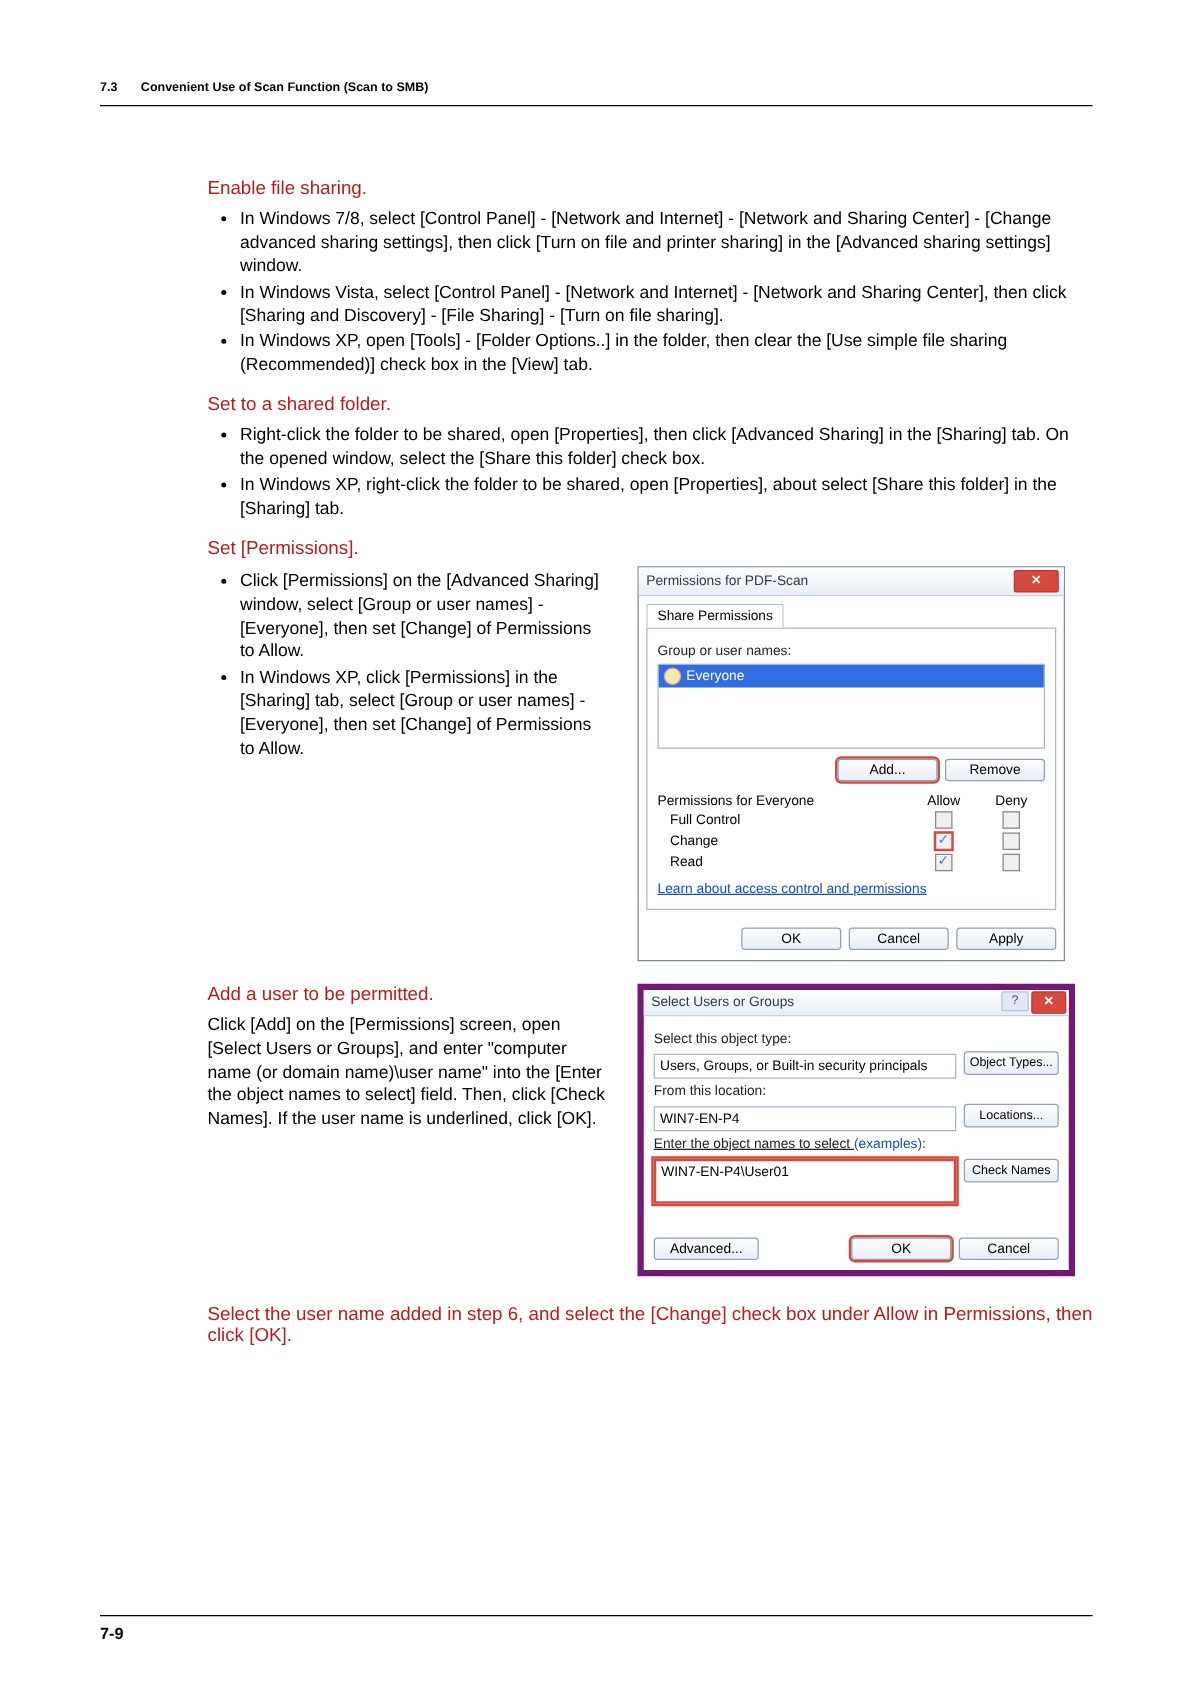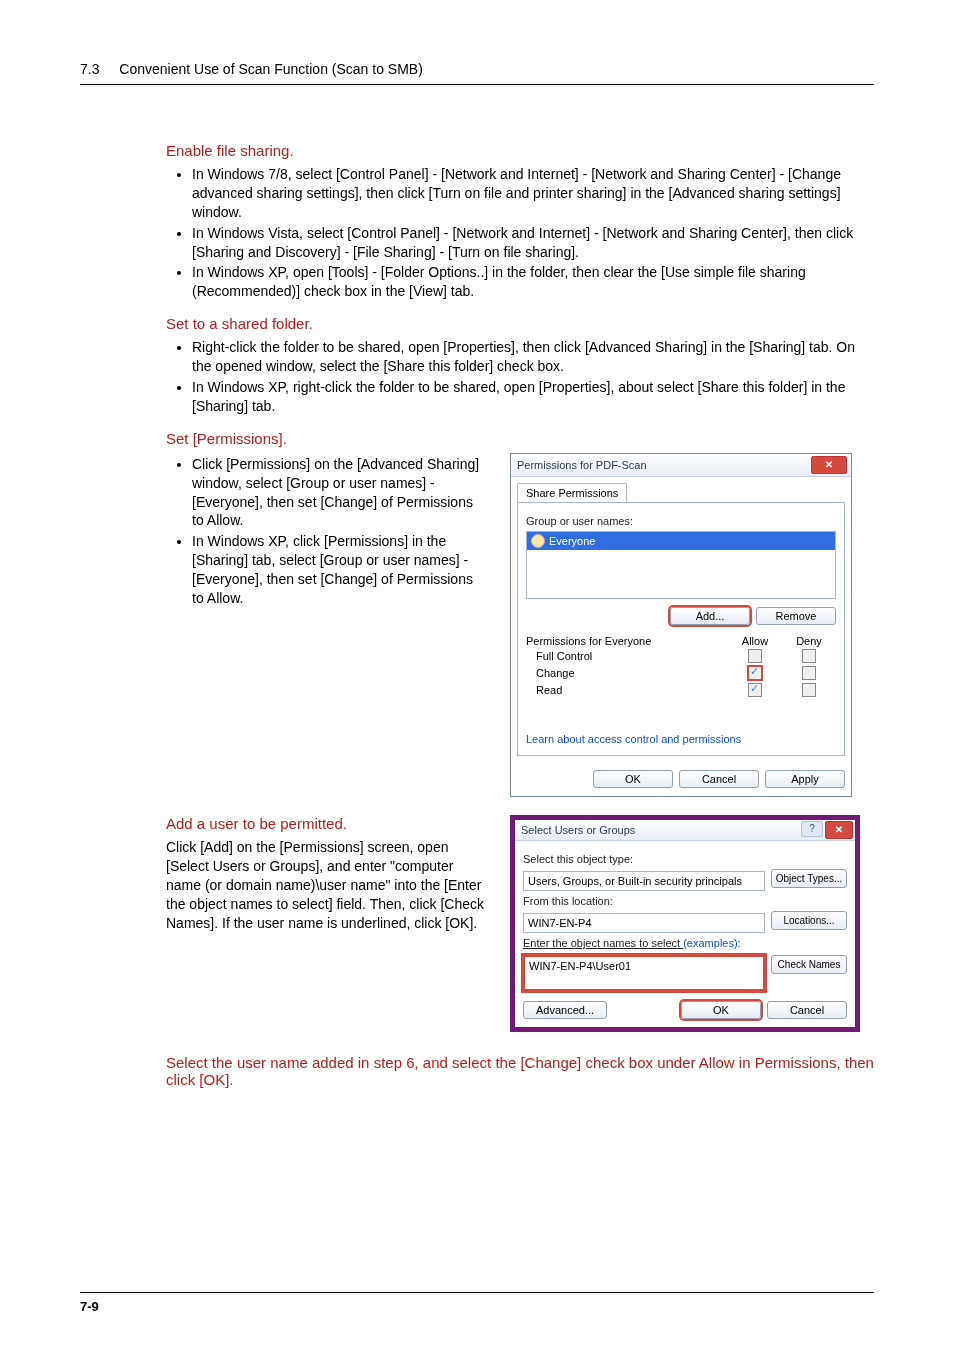--- a/index.html
+++ b/index.html
@@ -1,18 +1,18 @@
 <!DOCTYPE html>
 <html><head>
 <meta charset="utf-8">
 <style>
   html,body{margin:0;padding:0;background:#fff;font-family:Arial,Helvetica,sans-serif;color:#000}
   .page{width:954px;height:1350px;position:relative;margin:0 auto;background:#fff}
   .header{position:absolute;left:80px;right:80px;top:60px;border-bottom:1px solid #000;padding-bottom:6px}
-  .header-text{font-size:14px;font-weight:normal}
+  .header-text{font-size:10px;font-weight:bold}
   .section-num{display:inline-block;margin-right:16px}
   .content{position:absolute;left:166px;top:130px;right:80px}
   .instr{font-size:15px;color:#b91c1c;margin:12px 0 6px 0}
   ul.bullets{margin:2px 0 14px 0;padding-left:26px}
   ul.bullets li{font-size:14px;line-height:1.35;margin:2px 0;list-style-type:disc}
   .cols{display:flex;gap:24px;align-items:flex-start}
   .col-left{flex:0 0 320px}
   .col-right{flex:1}
   .para{font-size:14px;line-height:1.35;margin:4px 0}
   .footer{position:absolute;left:80px;right:80px;bottom:36px;border-top:1px solid #000;padding-top:6px;font-size:13px;font-weight:bold}
@@ -32,35 +32,35 @@
   .winbtn{font-size:11px;border:1px solid #8fa0b8;background:linear-gradient(#fdfdfd,#e8eef6);border-radius:3px;padding:2px 12px;min-width:54px;text-align:center}
   .hi{box-shadow:0 0 0 2px #d44a3e}
   .permhdr{display:flex;font-size:11px;margin-top:10px}
   .permhdr .c1{flex:1} .permhdr .c2,.permhdr .c3{width:54px;text-align:center}
   .permrow{display:flex;font-size:11px;align-items:center;margin:2px 0}
   .permrow .c1{flex:1;text-indent:10px}
   .permrow .c2,.permrow .c3{width:54px;text-align:center}
   .chk{display:inline-block;width:12px;height:12px;border:1px solid #888;background:#f0f0f0;vertical-align:middle;position:relative}
   .chk.on::after{content:"✓";position:absolute;left:1px;top:-2px;font-size:11px;color:#3a7fe0}
   .chk.red{border:2px solid #d44a3e}
-  .link{font-size:11px;color:#1050c8;margin-top:34px;display:inline-block}
+  .link{font-size:11px;color:#1050c8;text-decoration:underline;margin-top:6px;display:inline-block}
   .dlgfoot{display:flex;justify-content:flex-end;gap:6px;padding:8px 6px}
 
   
   .winbox2{border:5px solid #701a75;background:#fff;width:340px;font-family:"Segoe UI",Tahoma,sans-serif}
   .titlebar2{display:flex;justify-content:space-between;align-items:center;height:20px;padding:0 2px 0 6px;background:linear-gradient(#fefefe,#e8eef6);border-bottom:1px solid #c6d2e2;font-size:11px;color:#2a3b54}
   .tbicons{display:flex;gap:2px}
   .helpbtn{width:20px;height:14px;display:flex;align-items:center;justify-content:center;background:#dfe8f4;border:1px solid #b6c4d8;border-radius:2px;font-size:10px;color:#456}
   .bd2{padding:8px}
   .fldrow{display:flex;align-items:flex-start;gap:6px;margin:4px 0}
   .fldcol{flex:1}
   .fldbox{border:1px solid #a8b6cc;background:#fff;padding:3px 4px;font-size:11px;margin-top:2px}
   .fldbox.hi{border:2px solid #d44a3e}
   .sidebtn{font-size:10px;border:1px solid #8fa0b8;background:linear-gradient(#fdfdfd,#e8eef6);border-radius:3px;padding:3px 0;width:74px;text-align:center}
-  .bd2foot{display:flex;gap:6px;margin-top:10px}
+  .bd2foot{display:flex;gap:6px;margin-top:27px}
   .bd2foot .spacer{flex:1}
   .okhi{box-shadow:0 0 0 2px #d44a3e}
   .exlink{color:#1050c8;}
 </style>
 </head>
 <body>
 <div class="page">
 
 <div class="header">
   <span class="header-text">

